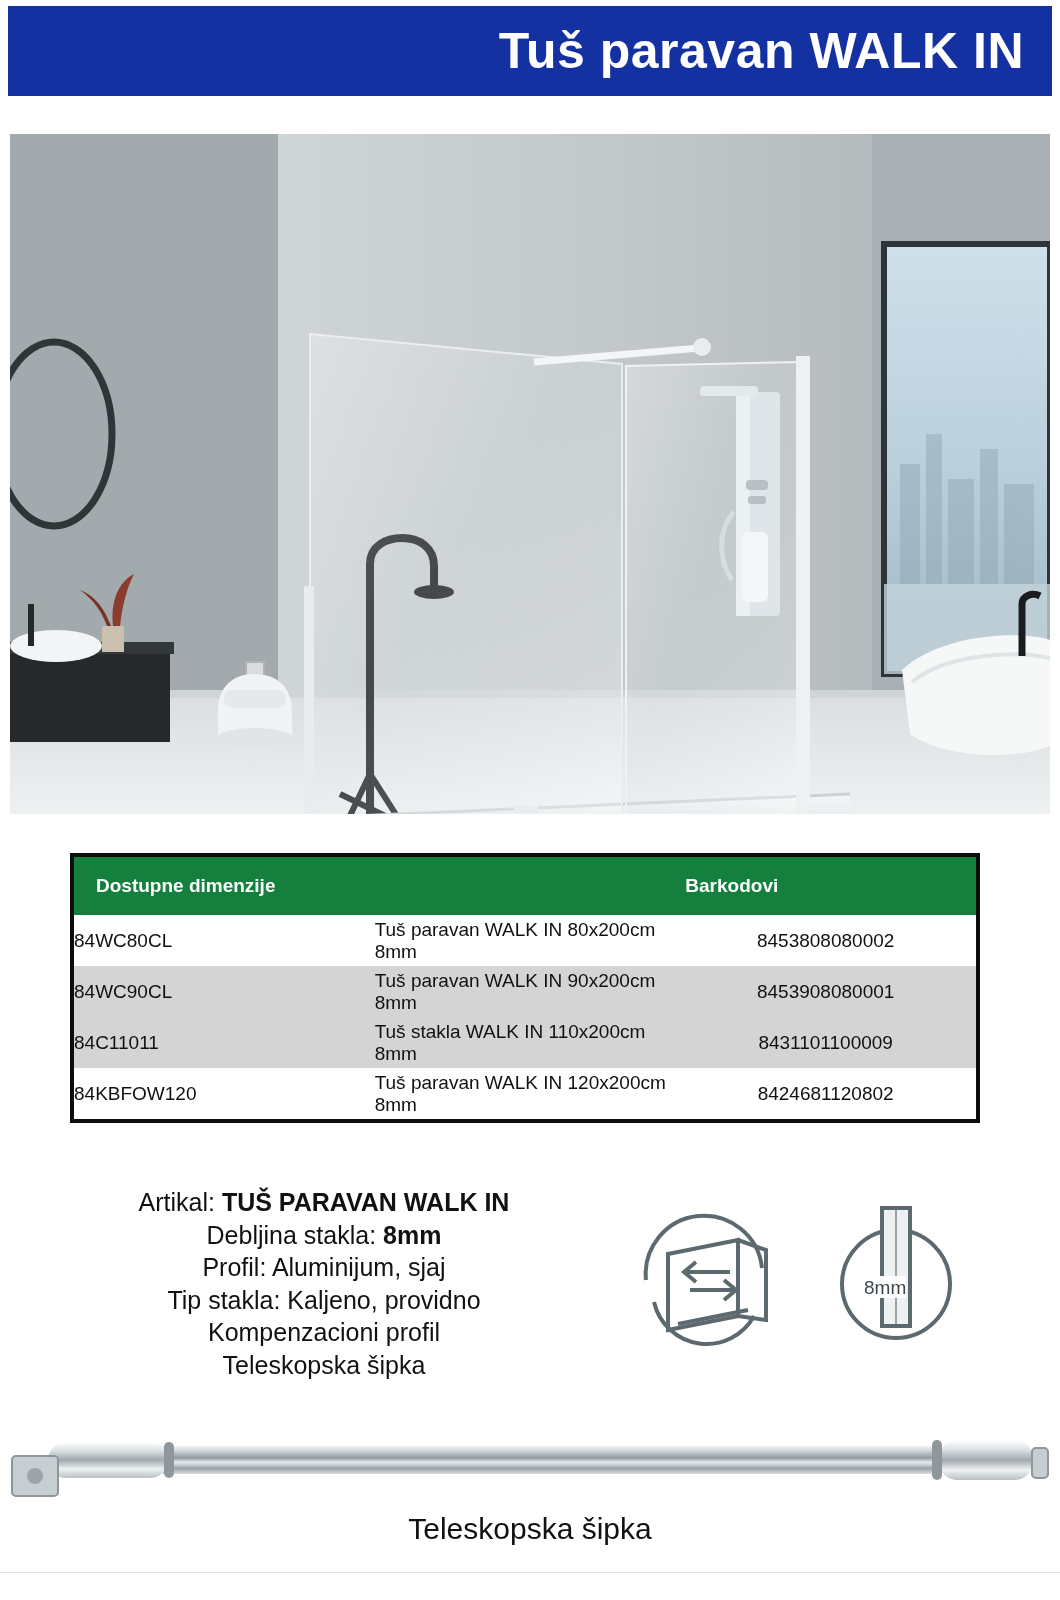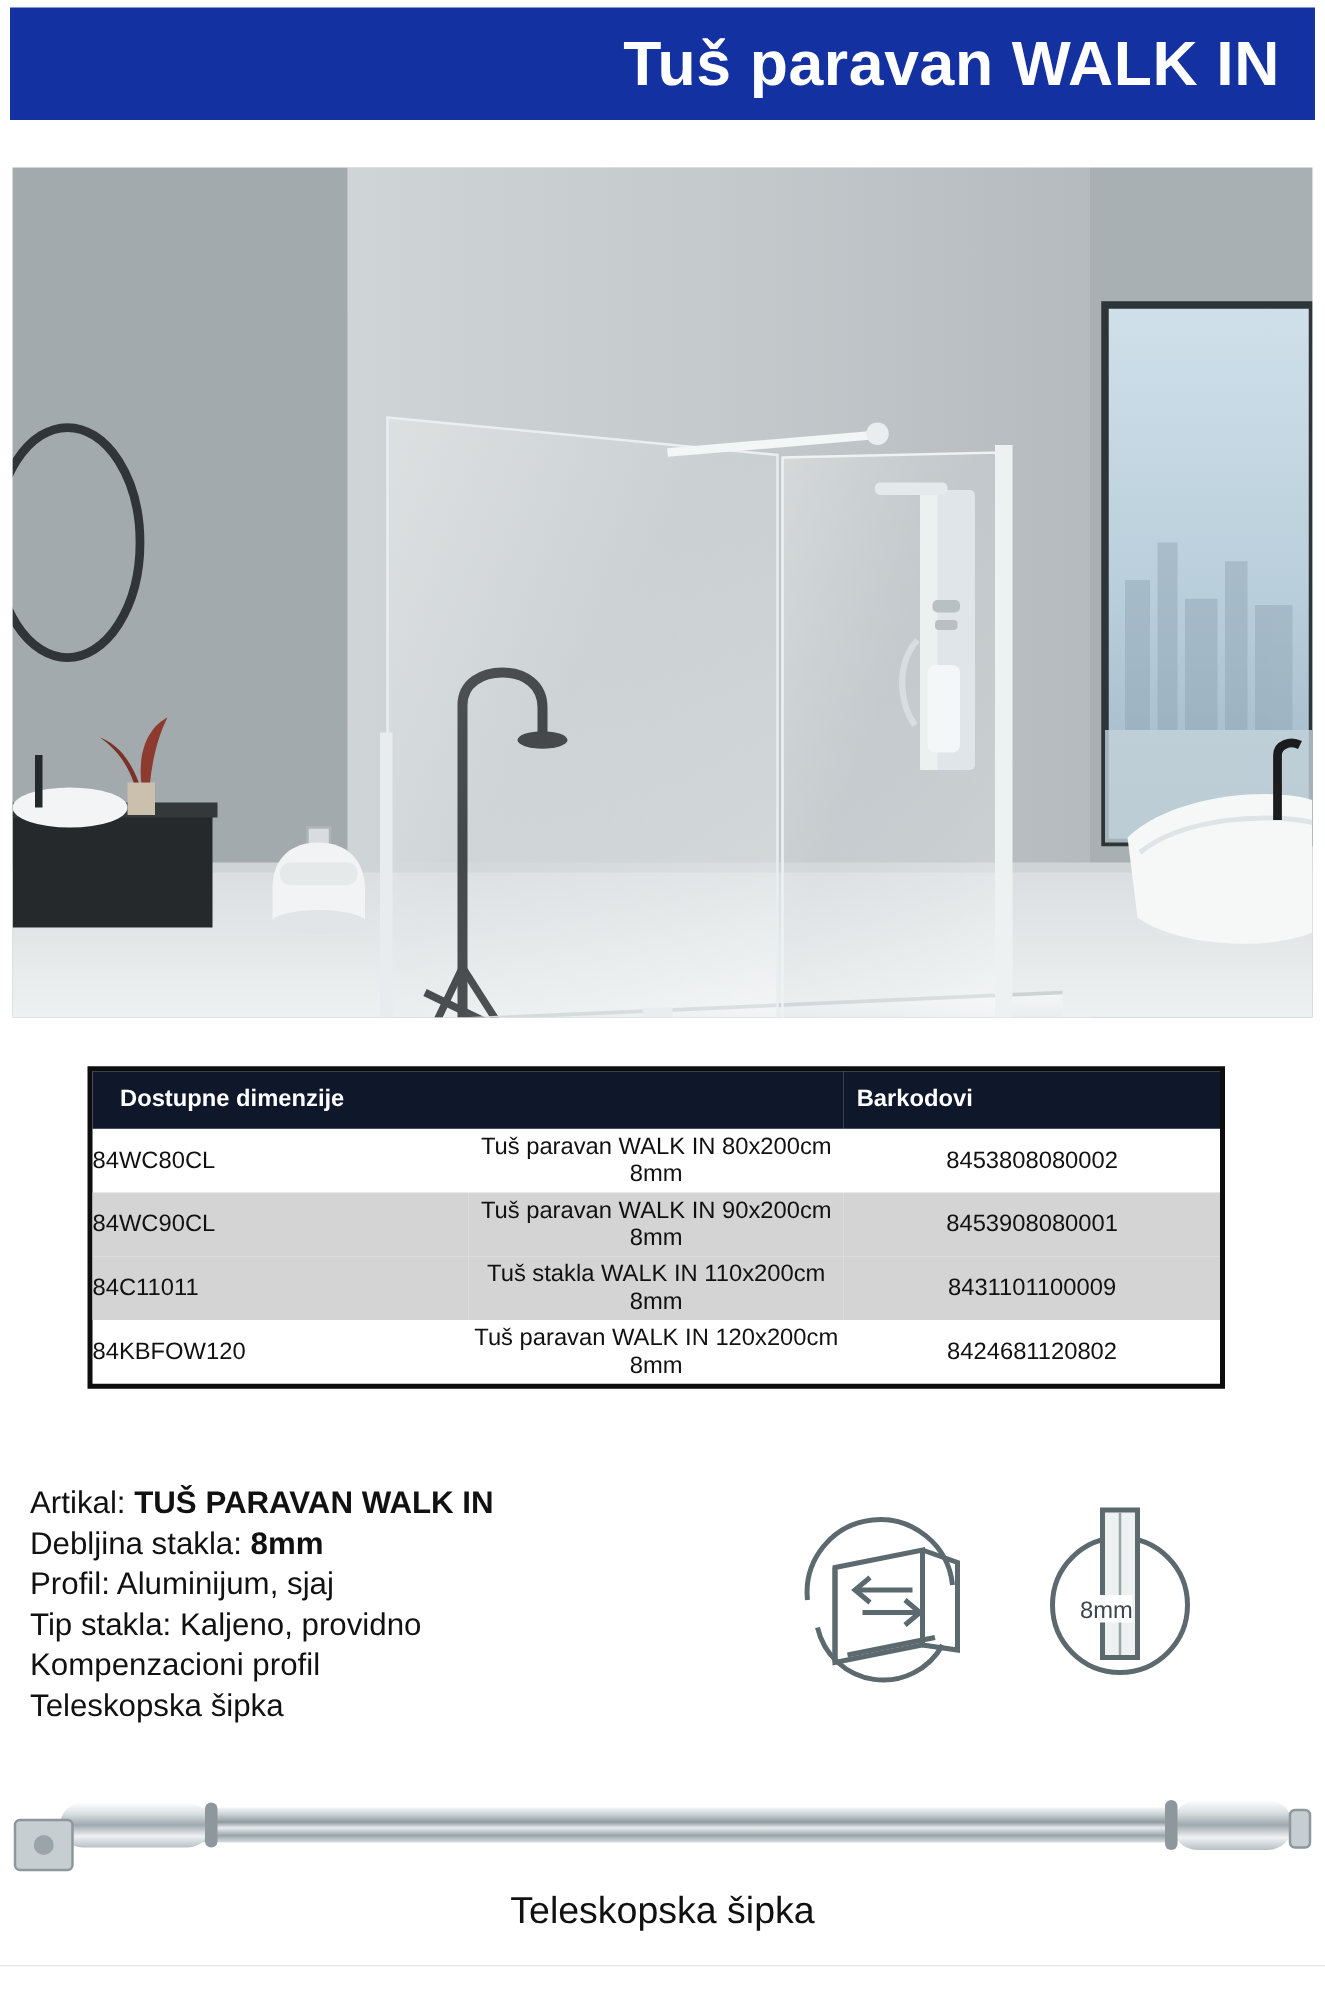--- a/index.html
+++ b/index.html
@@ -53,61 +53,60 @@
     width: 910px;
     border: 4px solid #0d0d0d;
     background: #ffffff;
   }
   table.dims {
     border-collapse: collapse;
     width: 100%;
     table-layout: fixed;
   }
   table.dims thead th {
-    background: #0f172a;
+    background: #15803d;
     color: #ffffff;
     font-size: 19px;
     font-weight: bold;
     text-align: left;
     padding: 10px 0 11px 22px;
-    height: 46px;
+    height: 58px;
   }
   table.dims thead th.bc { padding-left: 10px; }
   table.dims td {
     font-size: 19px;
     color: #111111;
     height: 51px;
     padding: 0;
     vertical-align: middle;
   }
   td.code {
     font-weight: normal;
     padding-left: 22px;
     width: 208px;
   }
   td.desc {
     width: 440px;
-    text-align: center;
   }
   td.barcode {
     text-align: center;
     width: 262px;
   }
   tr.alt td { background: #d4d4d4; }
 
   
   .specs {
     position: absolute;
     left: 24px; top: 1186px;
     width: 600px;
     font-size: 25px;
     color: #111111;
     line-height: 1.3;
   }
-  .specs div { white-space: nowrap; }
+  .specs div { white-space: nowrap; text-align: center; }
   .specs b { font-weight: bold; }
 
   
   .icons {
     position: absolute;
     left: 638px; top: 1198px;
     width: 340px; height: 150px;
   }
 
   

